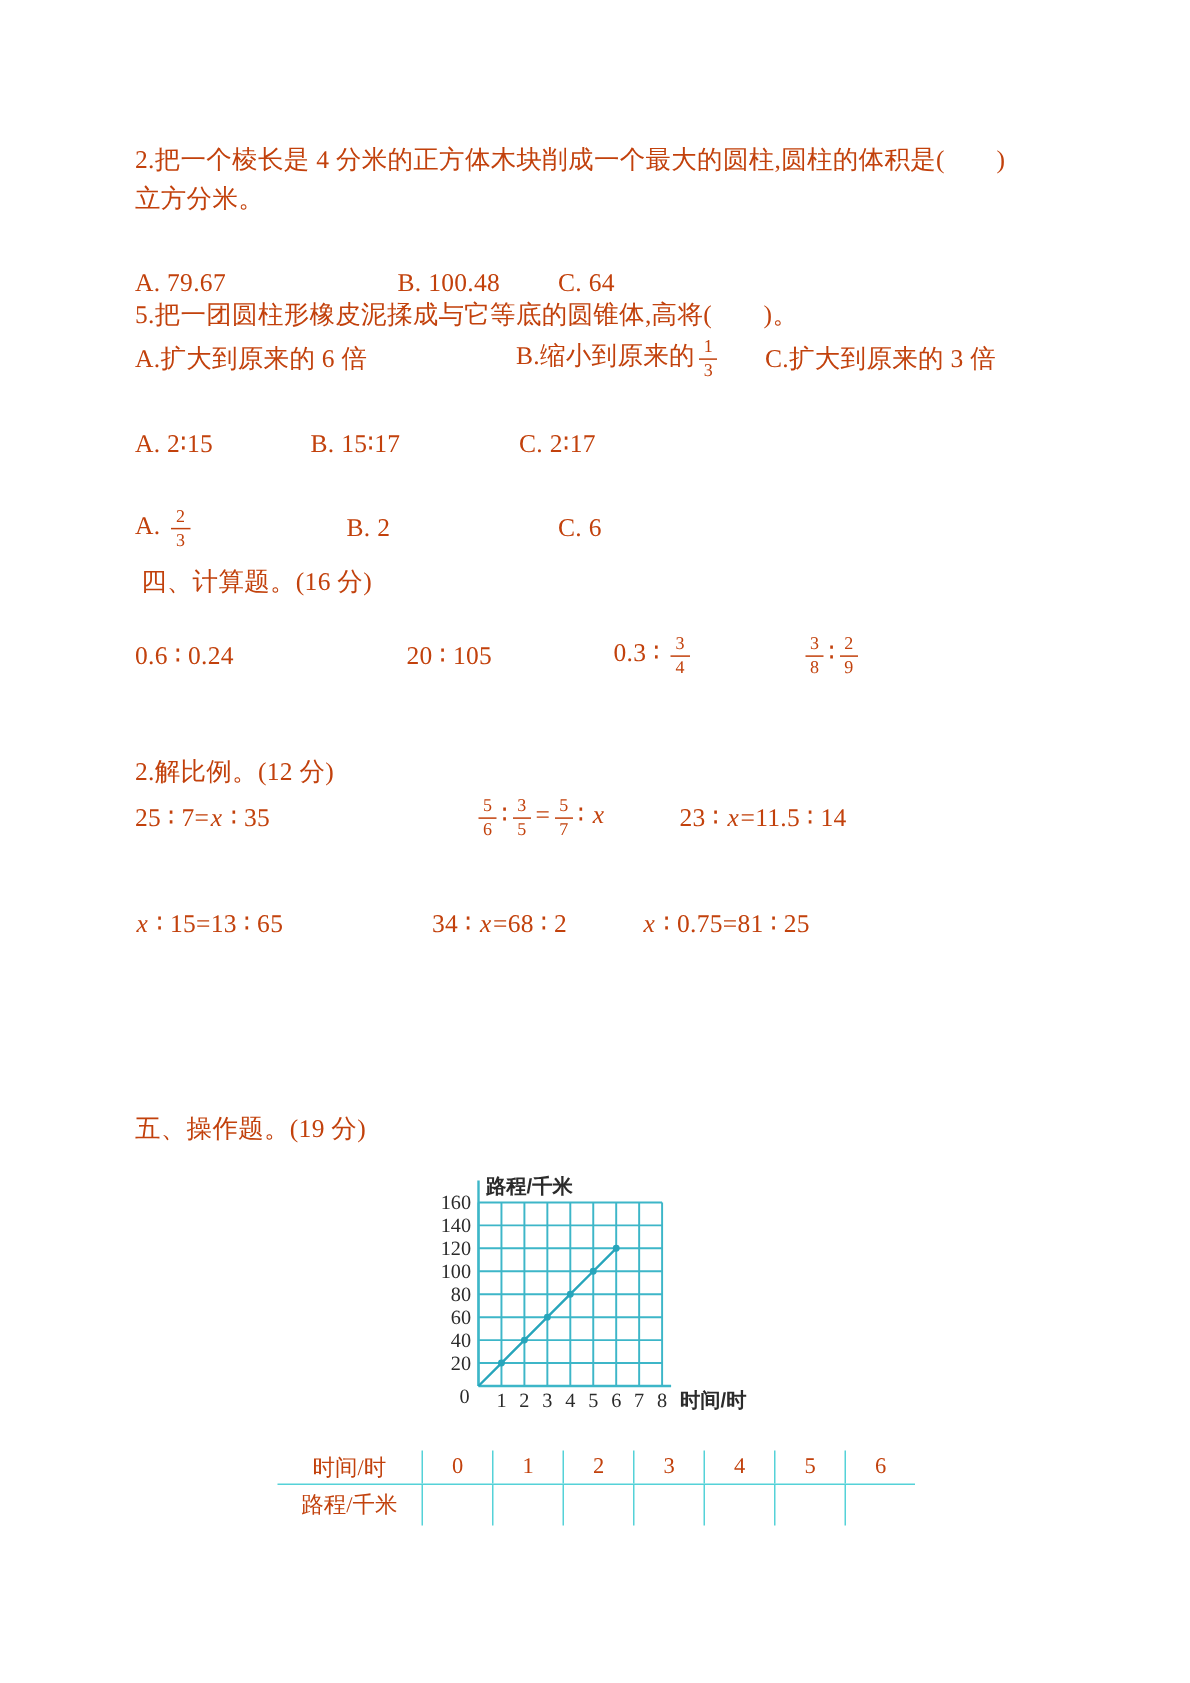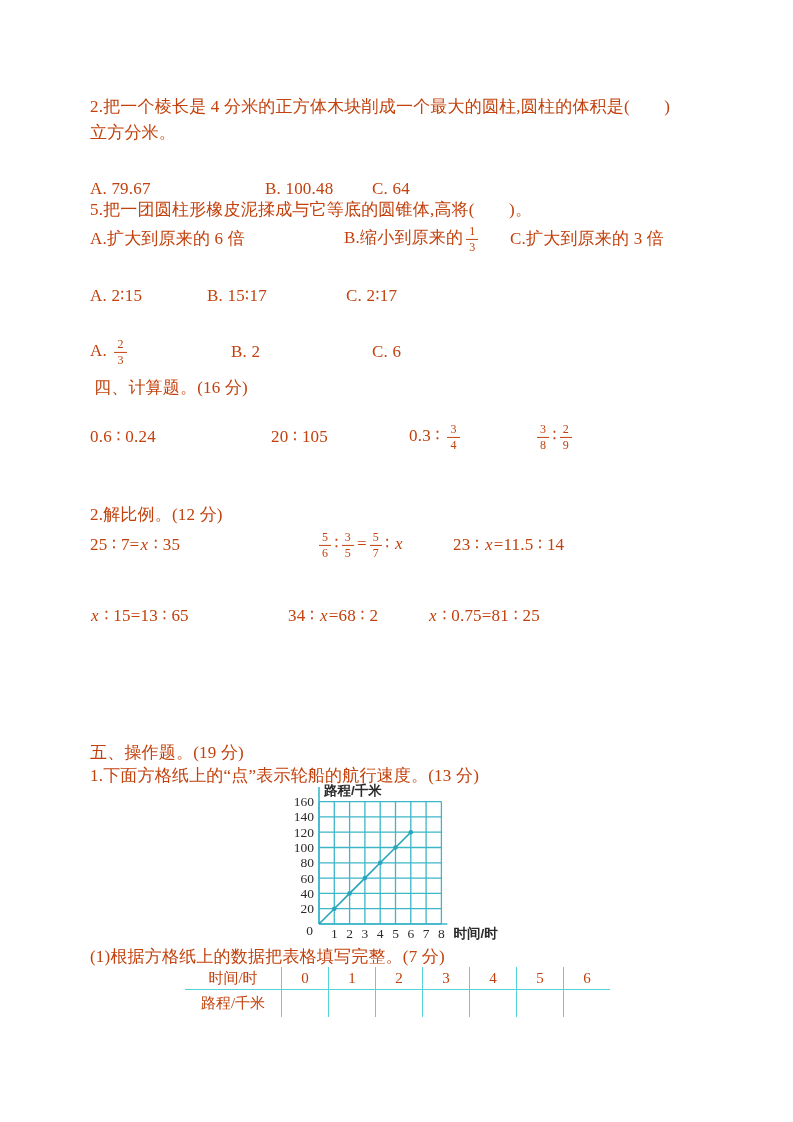--- a/index.html
+++ b/index.html
@@ -89,21 +89,20 @@
         <span class="fn">5</span>
         <span class="fd">7</span>
       </span>∶ <i class="mvar">x</i></div>
   <div class="t c" style="left:453px;top:545px">23 ∶ <i class="mvar">x</i>=11.5 ∶ 14</div>
 
   <div class="t c" style="left:90px;top:616px"><i class="mvar">x</i> ∶ 15=13 ∶ 65</div>
   <div class="t c" style="left:288px;top:616px">34 ∶ <i class="mvar">x</i>=68 ∶ 2</div>
   <div class="t c" style="left:428px;top:616px"><i class="mvar">x</i> ∶ 0.75=81 ∶ 25</div>
 
   <div class="t" style="left:90px;top:742px">五、操作题。(19 分)</div>
-  <div class="t" style="left:90px;top:765px">1.下面方格纸上的“点”表示轮船的航行速度。(13 分)</div>
 
   <svg class="chart-svg" width="280" height="168">
       <line x1="34" y1="22.599999999999994" x2="34" y2="145" stroke="#3db6c8" stroke-width="1.3"></line>
       <line x1="49.3" y1="22.599999999999994" x2="49.3" y2="145" stroke="#3db6c8" stroke-width="1.3"></line>
       <line x1="64.6" y1="22.599999999999994" x2="64.6" y2="145" stroke="#3db6c8" stroke-width="1.3"></line>
       <line x1="79.9" y1="22.599999999999994" x2="79.9" y2="145" stroke="#3db6c8" stroke-width="1.3"></line>
       <line x1="95.2" y1="22.599999999999994" x2="95.2" y2="145" stroke="#3db6c8" stroke-width="1.3"></line>
       <line x1="110.5" y1="22.599999999999994" x2="110.5" y2="145" stroke="#3db6c8" stroke-width="1.3"></line>
       <line x1="125.80000000000001" y1="22.599999999999994" x2="125.80000000000001" y2="145" stroke="#3db6c8" stroke-width="1.3"></line>
       <line x1="141.10000000000002" y1="22.599999999999994" x2="141.10000000000002" y2="145" stroke="#3db6c8" stroke-width="1.3"></line>
@@ -140,21 +139,20 @@
       <text x="168.4" y="159" class="axis-label">时间/时</text>
       <polyline points="34,145 49.3,129.7 64.6,114.4 79.9,99.1 95.2,83.8 110.5,68.5 125.80000000000001,53.19999999999999" fill="none" stroke="#27a5bb" stroke-width="1.6"></polyline>
       <circle cx="49.3" cy="129.7" r="2.3" fill="#27a5bb"></circle>
       <circle cx="64.6" cy="114.4" r="2.3" fill="#27a5bb"></circle>
       <circle cx="79.9" cy="99.1" r="2.3" fill="#27a5bb"></circle>
       <circle cx="95.2" cy="83.8" r="2.3" fill="#27a5bb"></circle>
       <circle cx="110.5" cy="68.5" r="2.3" fill="#27a5bb"></circle>
       <circle cx="125.80000000000001" cy="53.19999999999999" r="2.3" fill="#27a5bb"></circle>
     </svg>
 
-  <div class="t" style="left:90px;top:946px">(1)根据方格纸上的数据把表格填写完整。(7 分)</div>
 
   <div class="fill-table">
       <div class="ft-row first">
         <div class="ft-cell hdr">时间/时</div>
         <div class="ft-cell">0</div>
         <div class="ft-cell">1</div>
         <div class="ft-cell">2</div>
         <div class="ft-cell">3</div>
         <div class="ft-cell">4</div>
         <div class="ft-cell">5</div>

